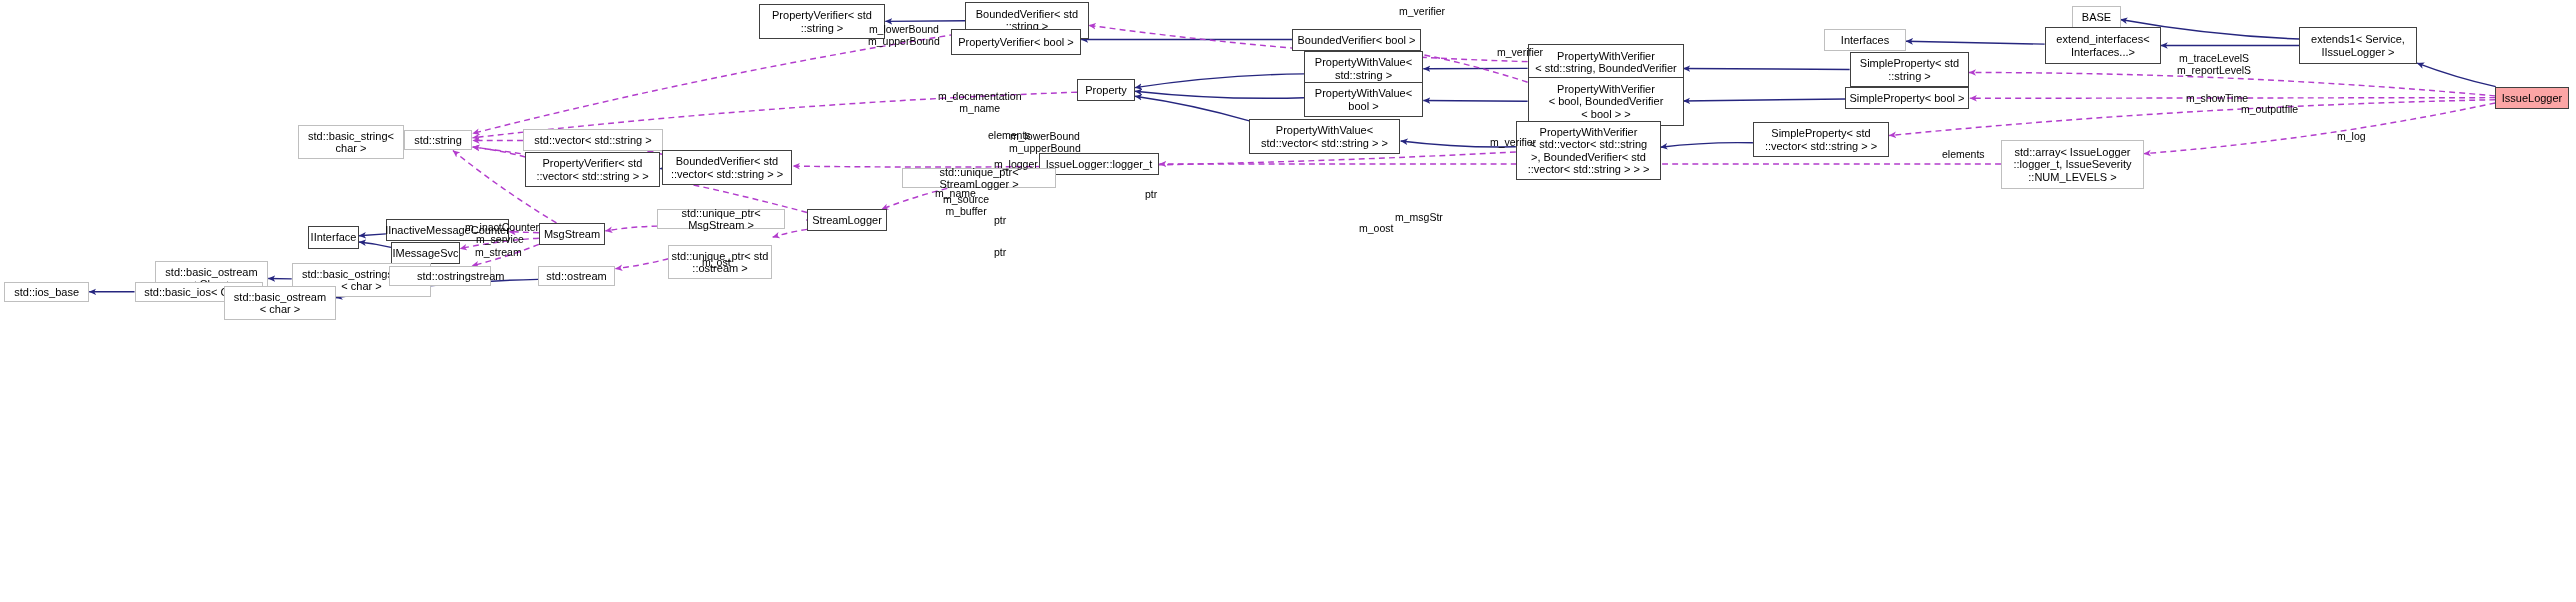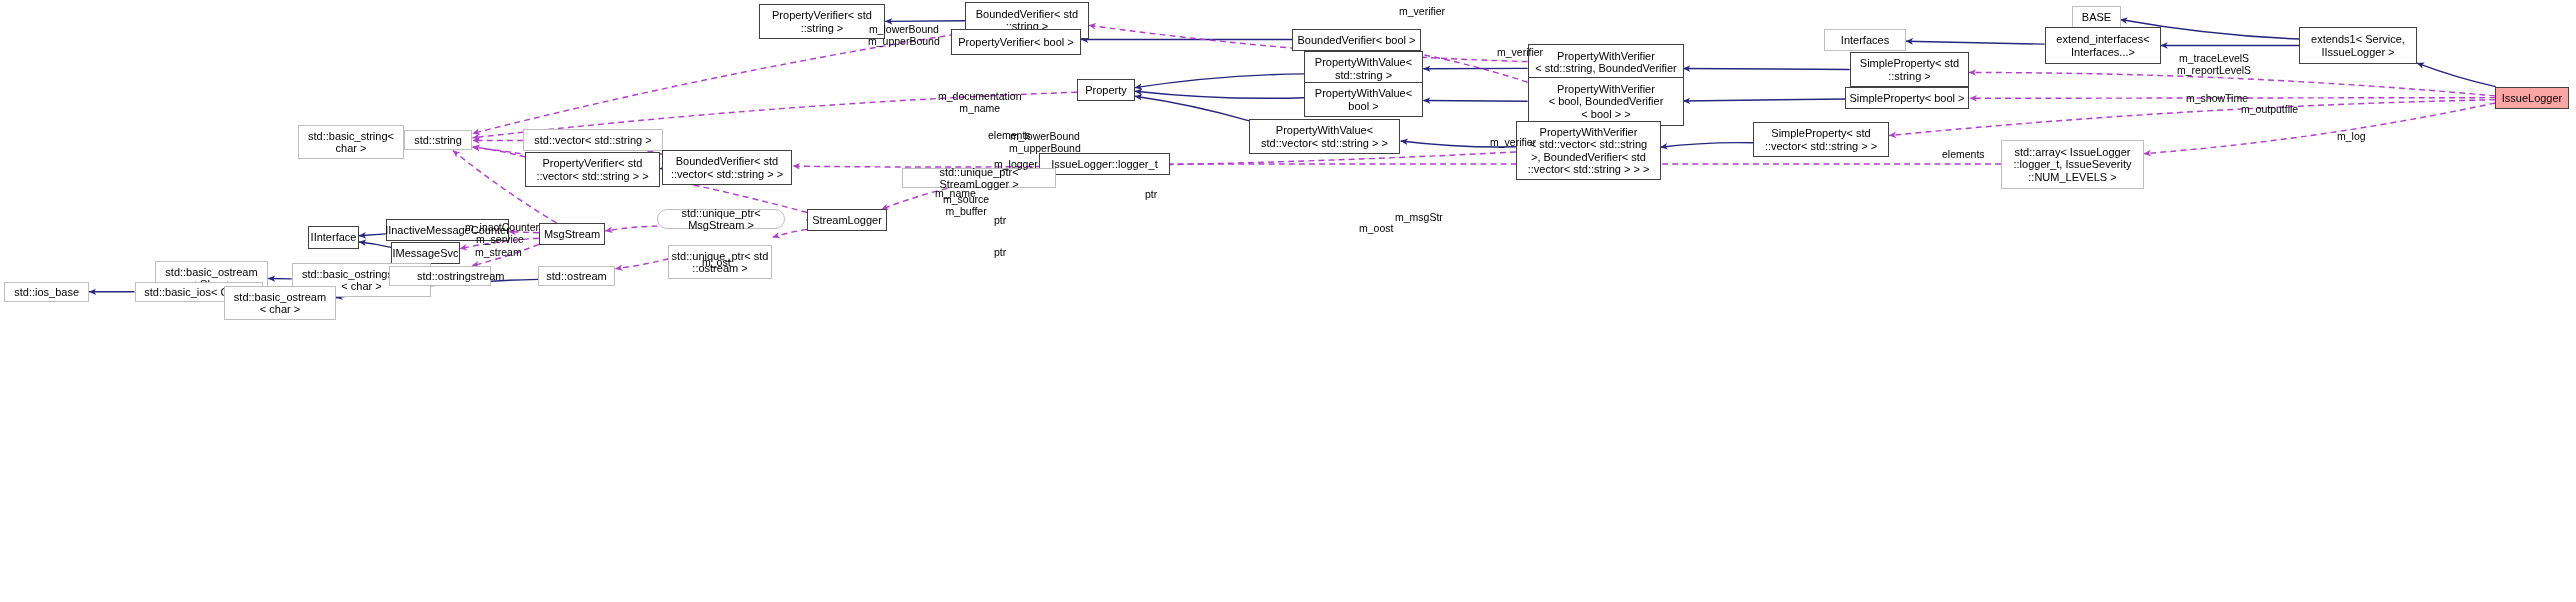--- a/index.html
+++ b/index.html
@@ -130,26 +130,26 @@
 char &gt;</div>
       <div class="node n-plain" style="left: 404px; top: 130px; width: 68px; height: 20px;">std::string</div>
       <div class="node n-plain" style="left: 523px; top: 129px; width: 140px; height: 22px;">std::vector&lt; std::string &gt;</div>
       <div class="node n-plain" style="left: 2001px; top: 140px; width: 143px; height: 49px;">std::array&lt; IssueLogger
 ::logger_t, IssueSeverity
 ::NUM_LEVELS &gt;</div>
       <div class="node n-doc" style="left: 525px; top: 152px; width: 135px; height: 35px;">PropertyVerifier&lt; std
 ::vector&lt; std::string &gt; &gt;</div>
       <div class="node n-doc" style="left: 662px; top: 150px; width: 130px; height: 35px;">BoundedVerifier&lt; std
 ::vector&lt; std::string &gt; &gt;</div>
-      <div class="node n-doc" style="left: 1039px; top: 153px; width: 131px; height: 22px;">IssueLogger::logger_t</div>
+      <div class="node n-doc" style="left: 1039px; top: 153px; width: 120px; height: 22px;">IssueLogger::logger_t</div>
       <div class="node n-plain" style="left: 902px; top: 168px; width: 154px; height: 20px;">std::unique_ptr&lt; StreamLogger &gt;</div>
       <div class="node n-doc" style="left: 308px; top: 226px; width: 51px; height: 23px;">IInterface</div>
       <div class="node n-doc" style="left: 386px; top: 219px; width: 123px; height: 22px;">IInactiveMessageCounter</div>
       <div class="node n-doc" style="left: 539px; top: 223px; width: 66px; height: 22px;">MsgStream</div>
-      <div class="node n-plain" style="left: 657px; top: 209px; width: 128px; height: 20px; border-radius: 10px;">std::unique_ptr&lt; MsgStream &gt;</div>
+      <div class="node n-plain" style="left: 657px; top: 209px; width: 128px; height: 20px;">std::unique_ptr&lt; MsgStream &gt;</div>
       <div class="node n-doc" style="left: 807px; top: 209px; width: 80px; height: 22px;">StreamLogger</div>
       <div class="node n-doc" style="left: 391px; top: 242px; width: 69px; height: 22px;">IMessageSvc</div>
       <div class="node n-plain" style="left: 668px; top: 245px; width: 104px; height: 34px;">std::unique_ptr&lt; std
 ::ostream &gt;</div>
       <div class="node n-plain" style="left: 155px; top: 261px; width: 113px; height: 34px;">std::basic_ostream
 &lt; Char &gt;</div>
       <div class="node n-plain" style="left: 292px; top: 263px; width: 139px; height: 34px;">std::basic_ostringstream
 &lt; char &gt;</div>
       <div class="node n-plain" style="left: 389px; top: 266px; width: 102px; height: 20px; padding-left: 44px;">std::ostringstream</div>
       <div class="node n-plain" style="left: 538px; top: 266px; width: 77px; height: 20px;">std::ostream</div>

